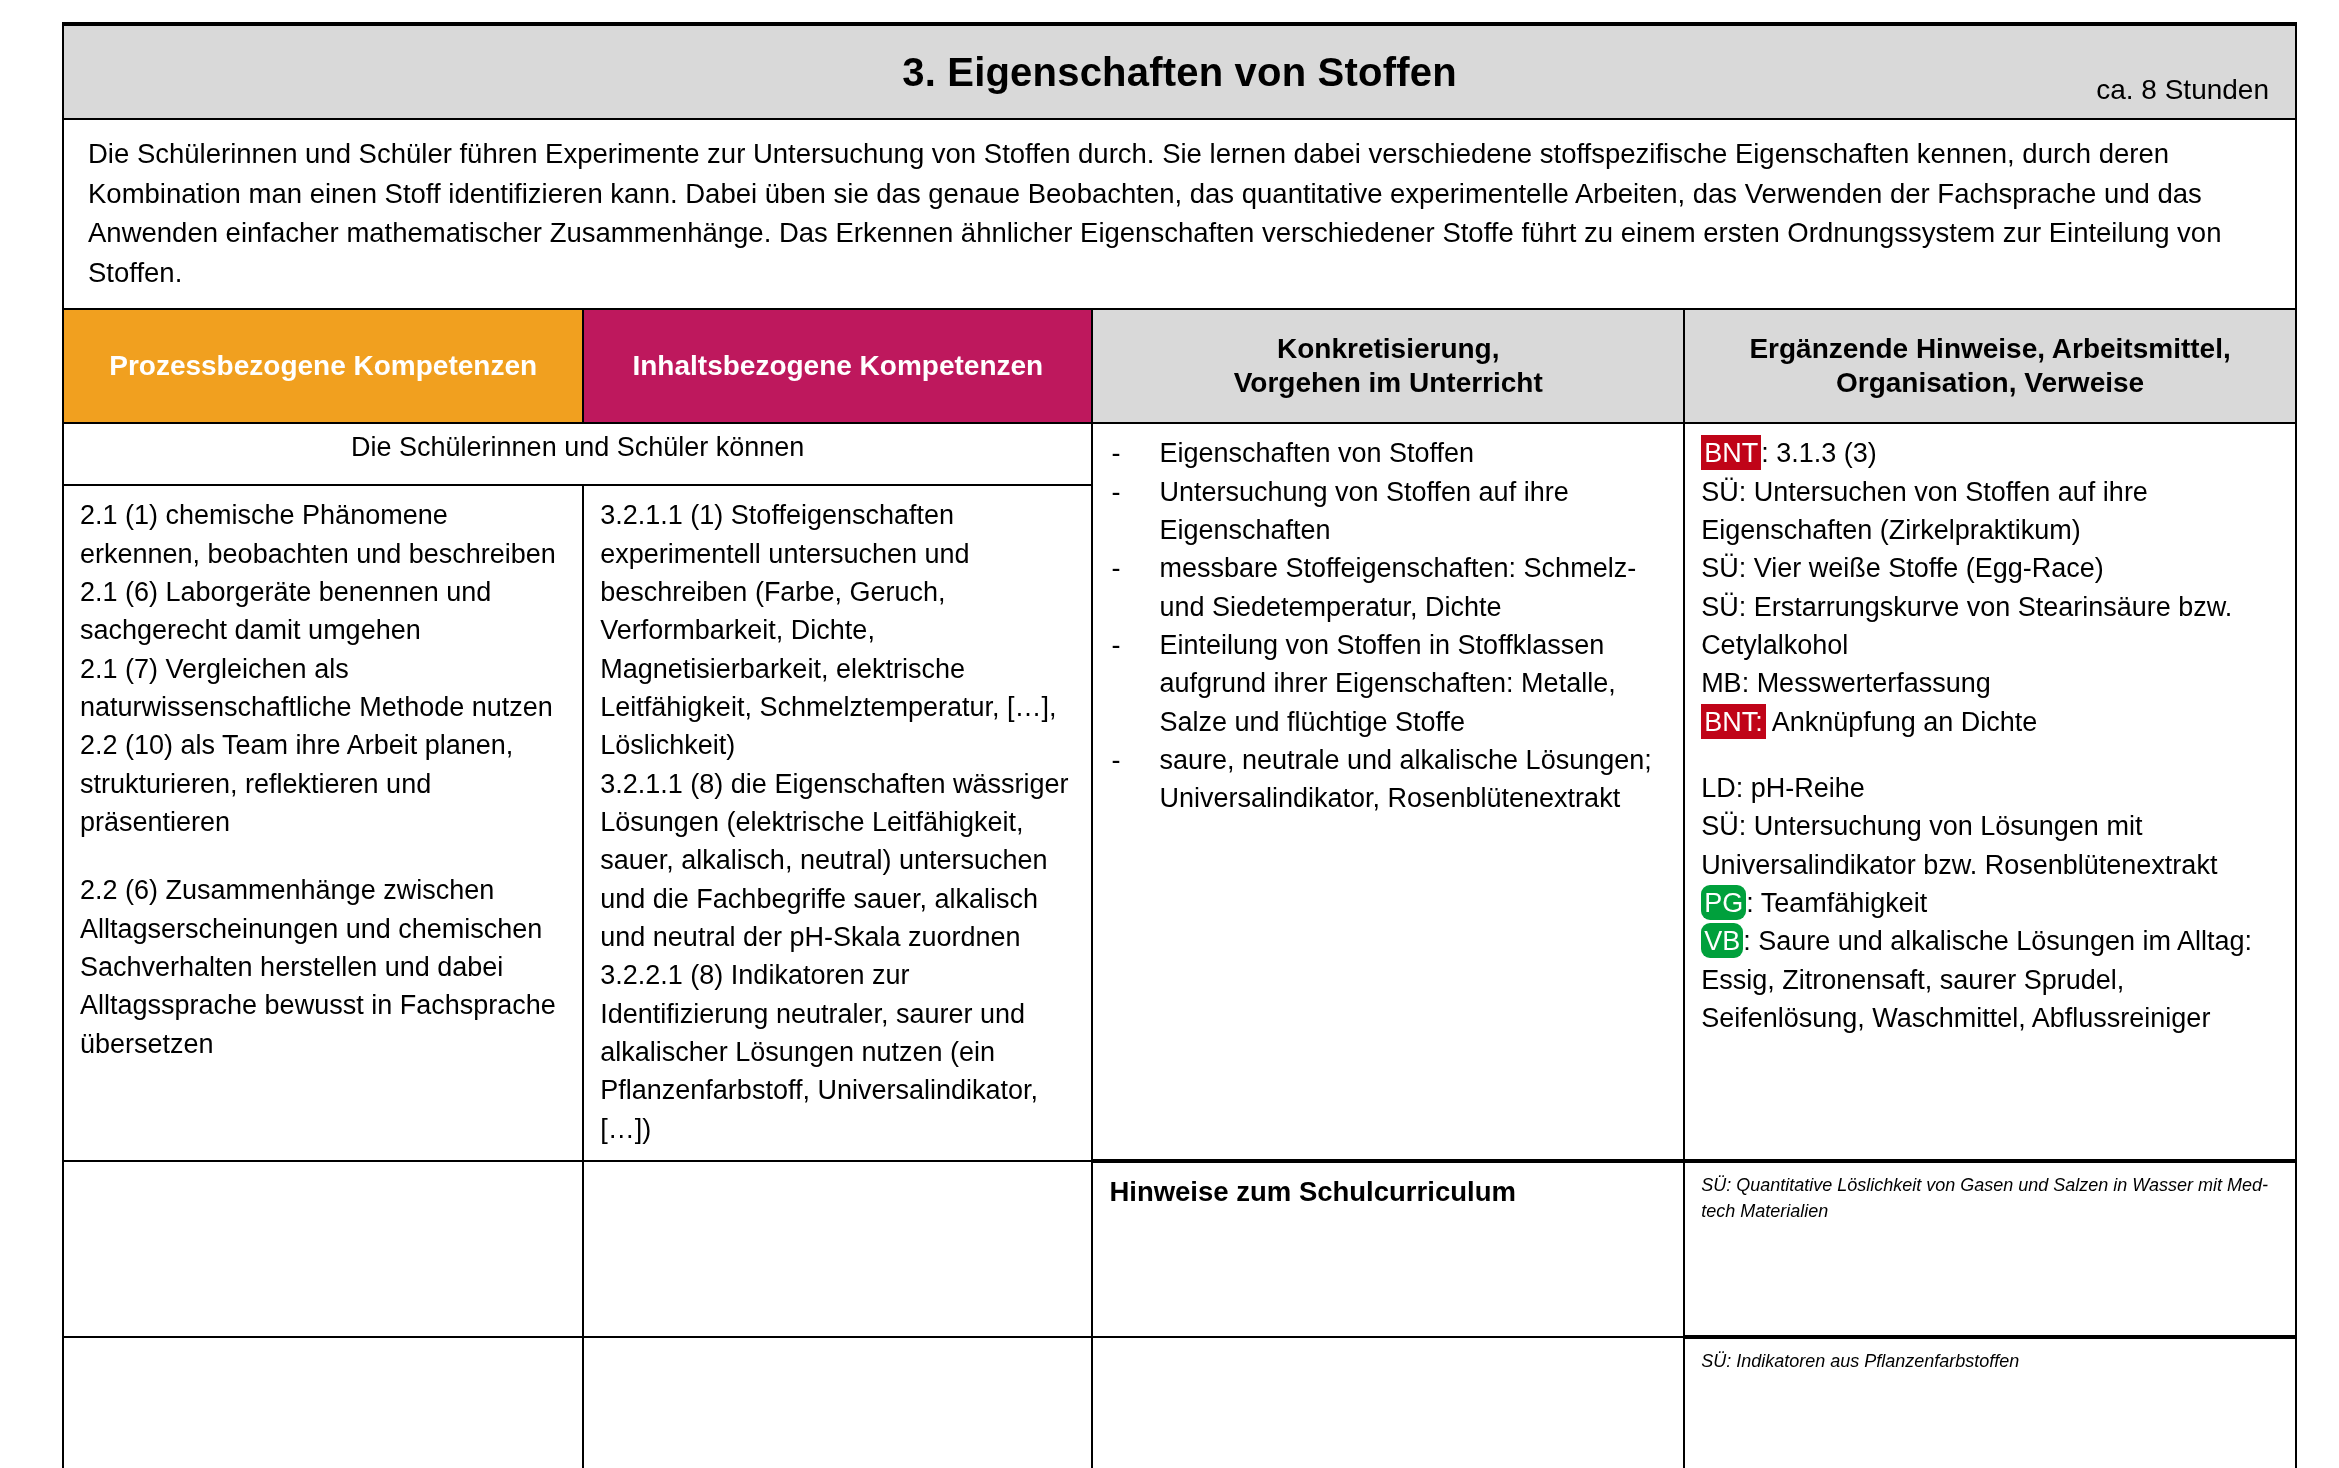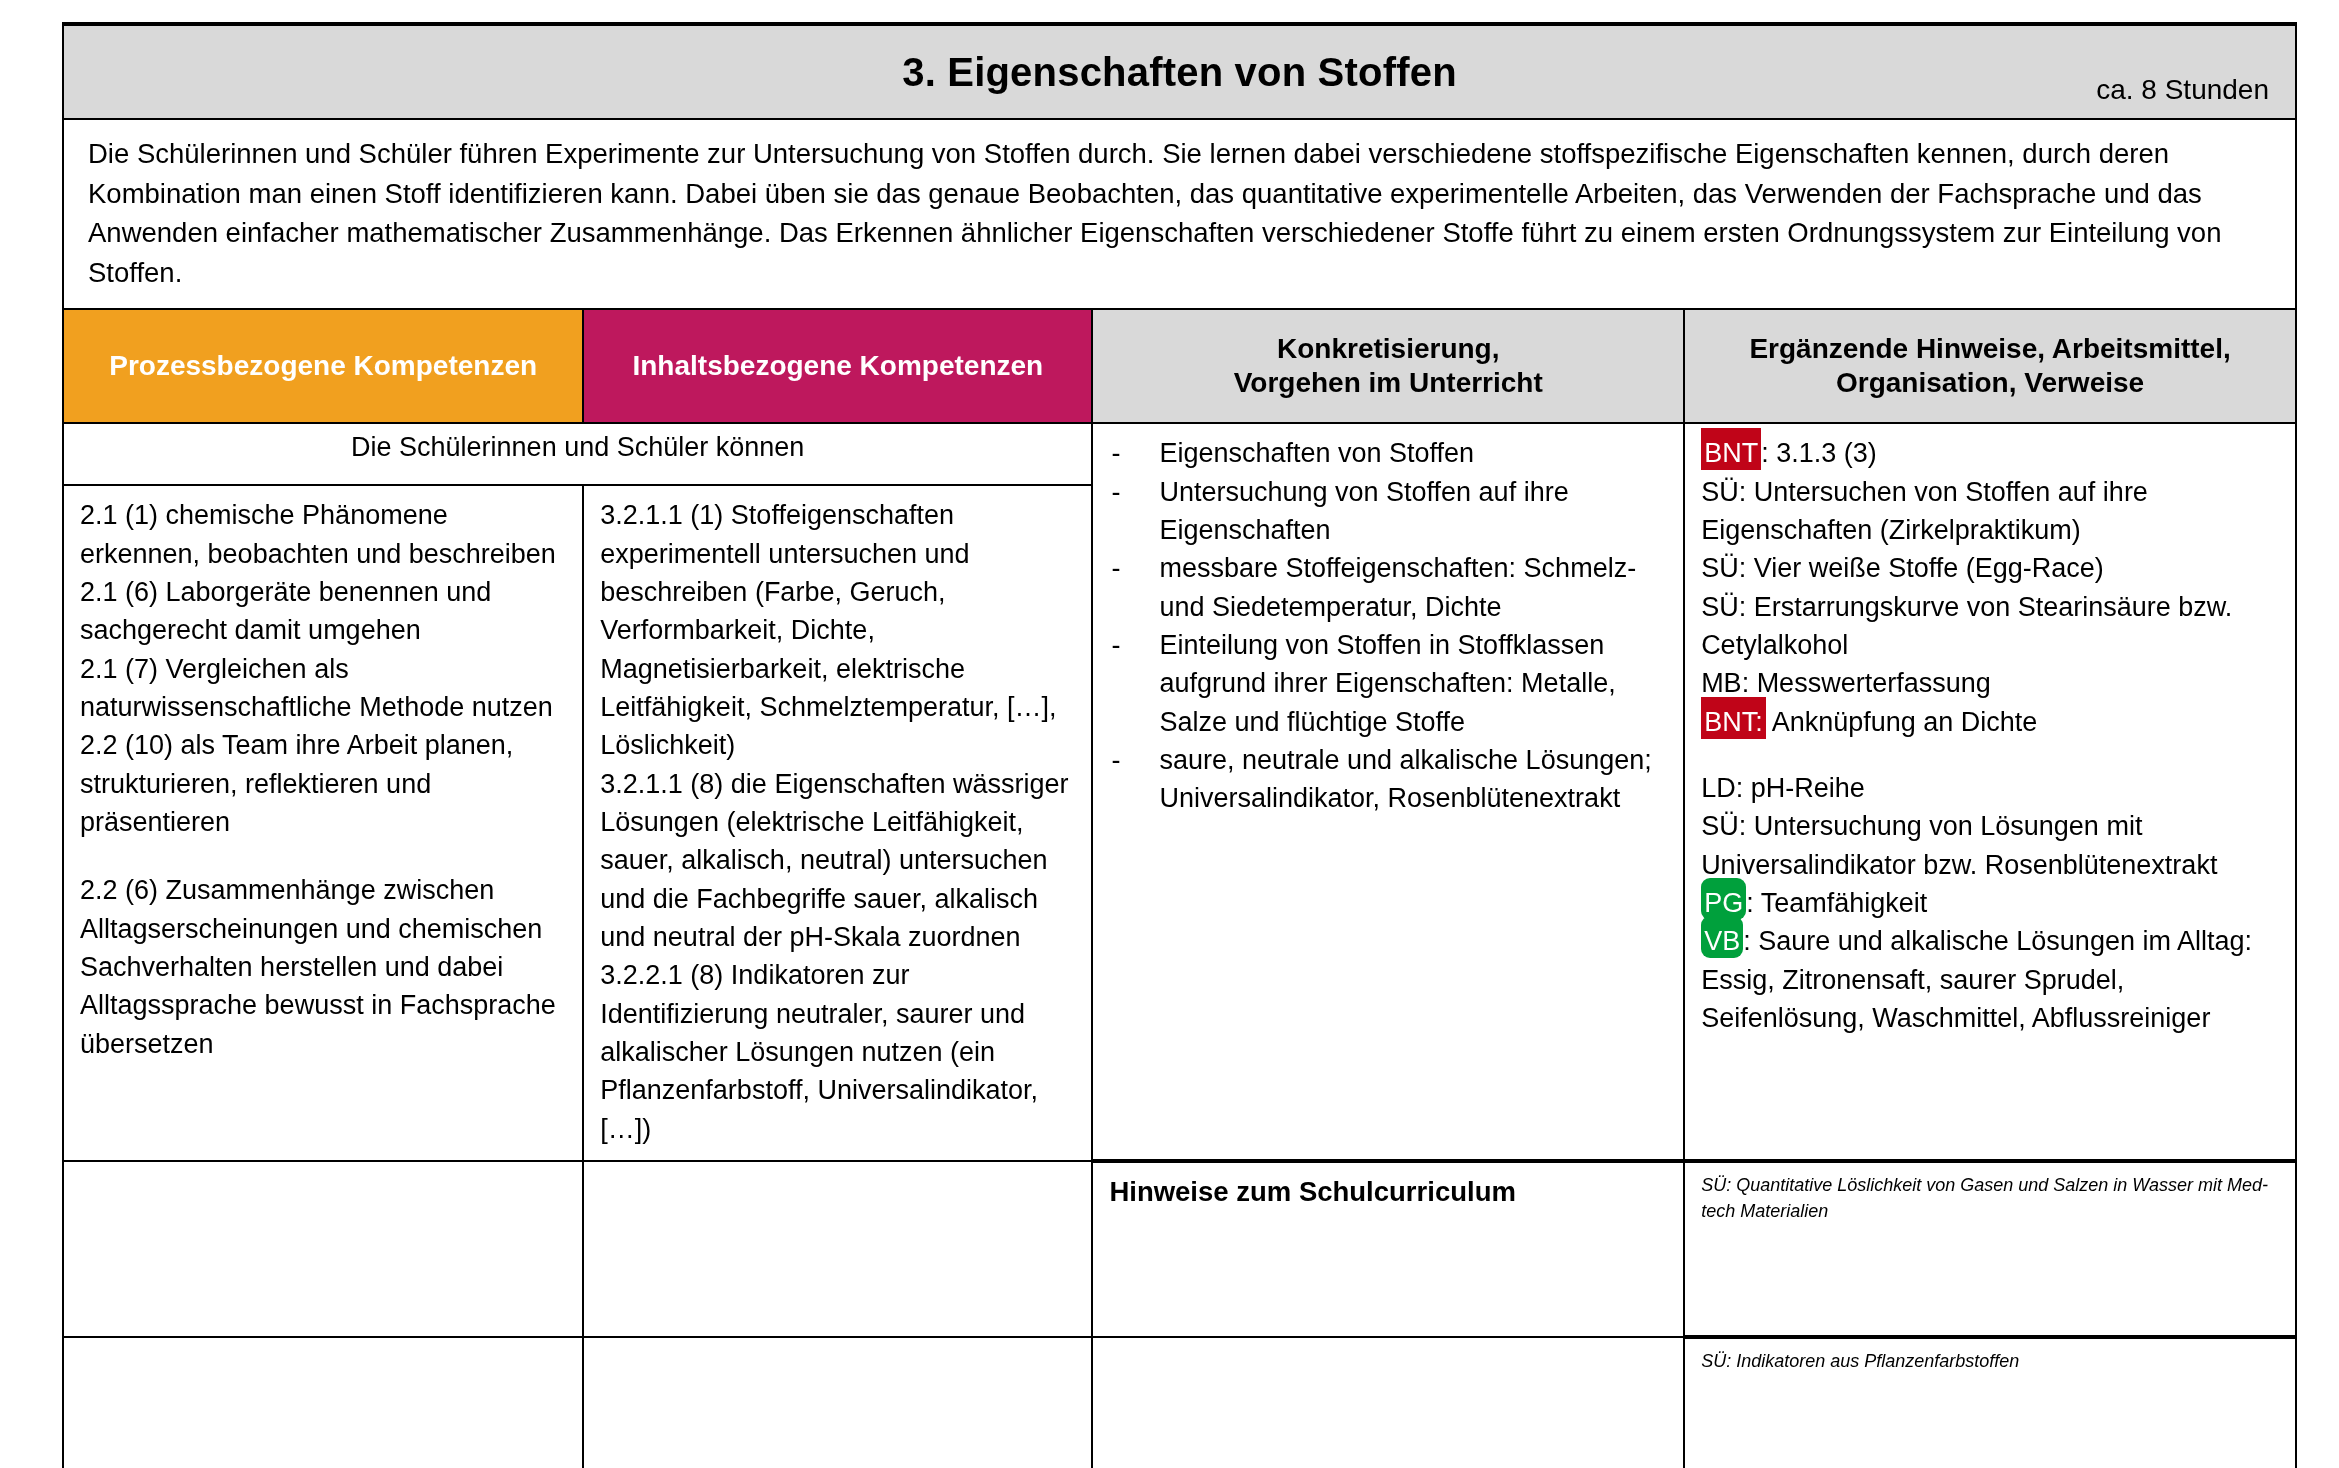--- a/index.html
+++ b/index.html
@@ -133,21 +133,21 @@
   }
 
   
   .hint-line {
     font-size: 27px;
     line-height: 1.42;
   }
   .badge {
     display: inline;
     color: #ffffff;
-    padding: 10px 3px 2px 3px;
+    padding: 3px 3px 2px 3px;
     font-size: 27px;
     line-height: 1.42;
   }
   .badge-bnt { background: #c00418; }
   .badge-green { background: #00a03c; border-radius: 9px; }
   .hint-gap { height: 28px; }
 
   
   .sc-label {
     font-size: 27.5px;

